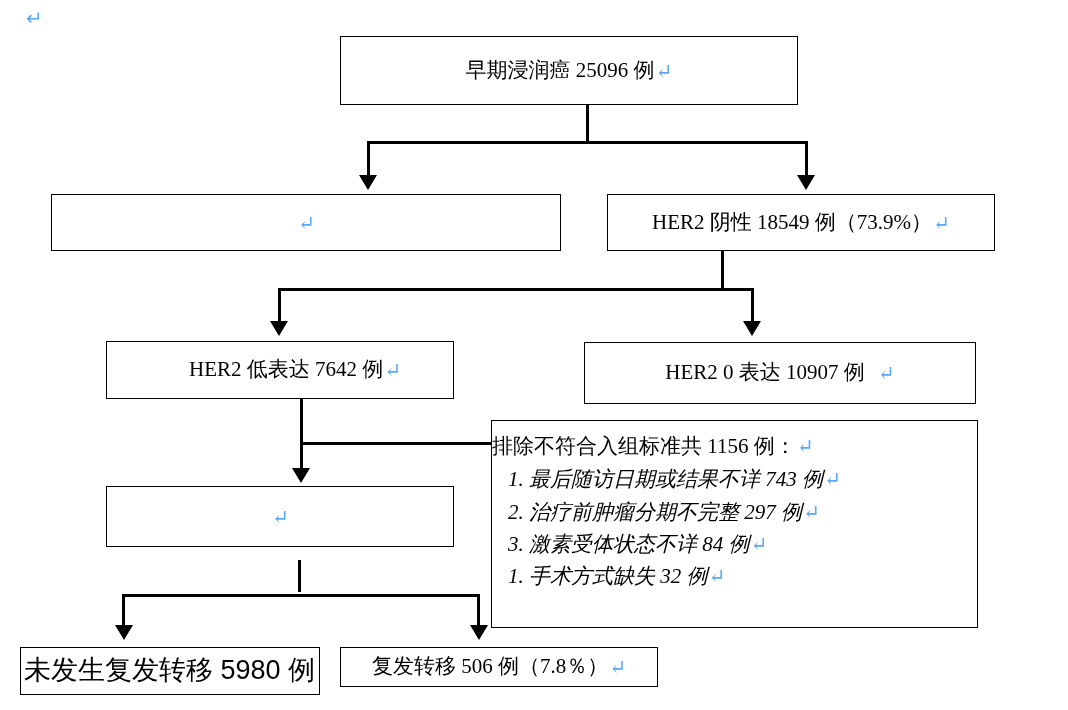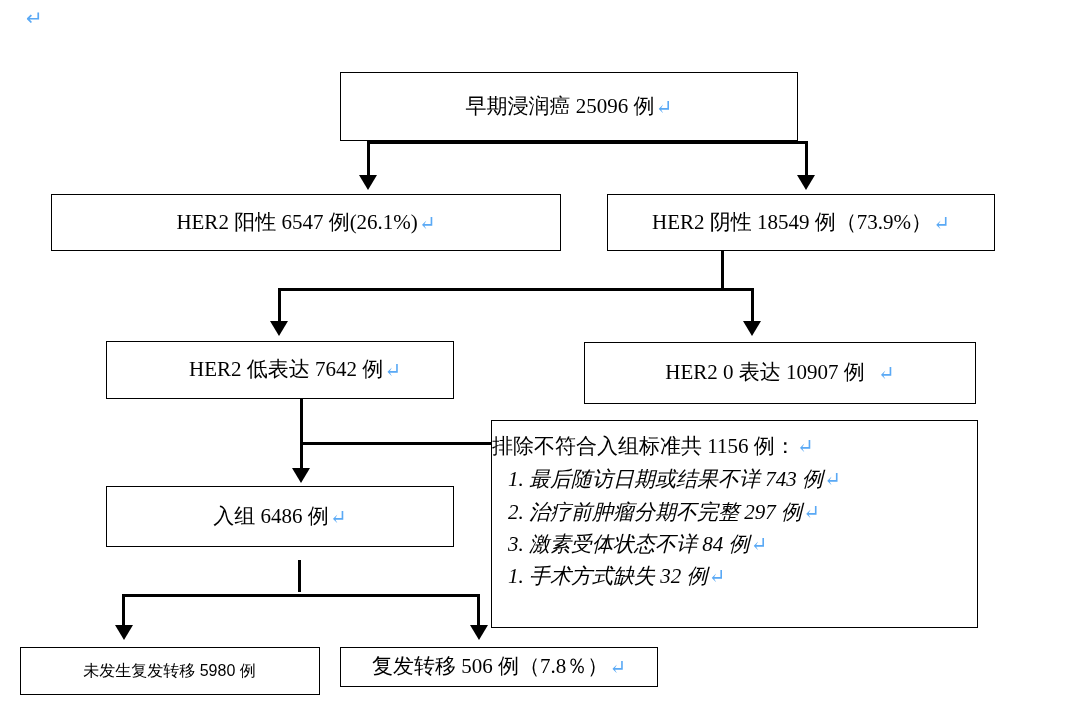--- a/index.html
+++ b/index.html
@@ -24,21 +24,21 @@
     display: flex;
     align-items: center;
     justify-content: center;
     text-align: center;
     font-size: 21px;
     line-height: 1.3;
     white-space: nowrap;
   }
   .node.sans {
     font-family: "Liberation Sans", "DejaVu Sans", sans-serif;
-    font-size: 16px;
+    font-size: 27px;
   }
   .node .pilcrow {
     color: #5aa9f5;
     font-size: 20px;
     margin-left: 1px;
     letter-spacing: 0;
   }
   .node.exclusion {
     display: block;
     text-align: left;
@@ -111,47 +111,45 @@
 
   <div class="hline" style="left:300px; top:442px; width:192px;"></div>
 
   <div class="vline" style="left:298px; top:560px; height:32px;"></div>
   <div class="hline" style="left:122px; top:594px; width:358px;"></div>
   <div class="vline" style="left:122px; top:594px; height:32px;"></div>
   <div class="arrowhead" style="left:115px; top:625px;"></div>
   <div class="vline" style="left:477px; top:594px; height:32px;"></div>
   <div class="arrowhead" style="left:470px; top:625px;"></div>
 
-  <div class="node" style="left:340px; top:36px; width:458px; height:69px;margin-top:36px;">
+  <div class="node" style="left:340px; top:36px; width:458px; height:69px;">
     <span>早期浸润癌 25096 例</span>
       <span class="pilcrow">↵</span>
   </div>
 
   <div class="node" style="left:51px; top:194px; width:510px; height:57px;">
-    <span>HER2 阳性 6547 例(26.1%)</span>
       <span class="pilcrow">↵</span>
   </div>
 
   <div class="node" style="left:607px; top:194px; width:388px; height:57px;">
     <span>HER2 阴性 18549 例（73.9%）</span>
       <span class="pilcrow">↵</span>
   </div>
 
   <div class="node" style="left:106px; top:341px; width:348px; height:58px;padding-left:30px;">
     <span>HER2 低表达 7642 例</span>
       <span class="pilcrow">↵</span>
   </div>
 
   <div class="node" style="left:584px; top:342px; width:392px; height:62px;gap:12px;">
     <span>HER2  0 表达  10907 例</span>
       <span class="pilcrow">↵</span>
   </div>
 
   <div class="node" style="left:106px; top:486px; width:348px; height:61px;">
-    <span>入组 6486 例</span>
       <span class="pilcrow">↵</span>
   </div>
 
   <div class="node sans" style="left:20px; top:647px; width:300px; height:48px;">
     <span>未发生复发转移  5980 例</span>
       <span class="pilcrow"></span>
   </div>
 
   <div class="node" style="left:340px; top:647px; width:318px; height:40px;">
     <span>复发转移 506 例（7.8％）</span>

